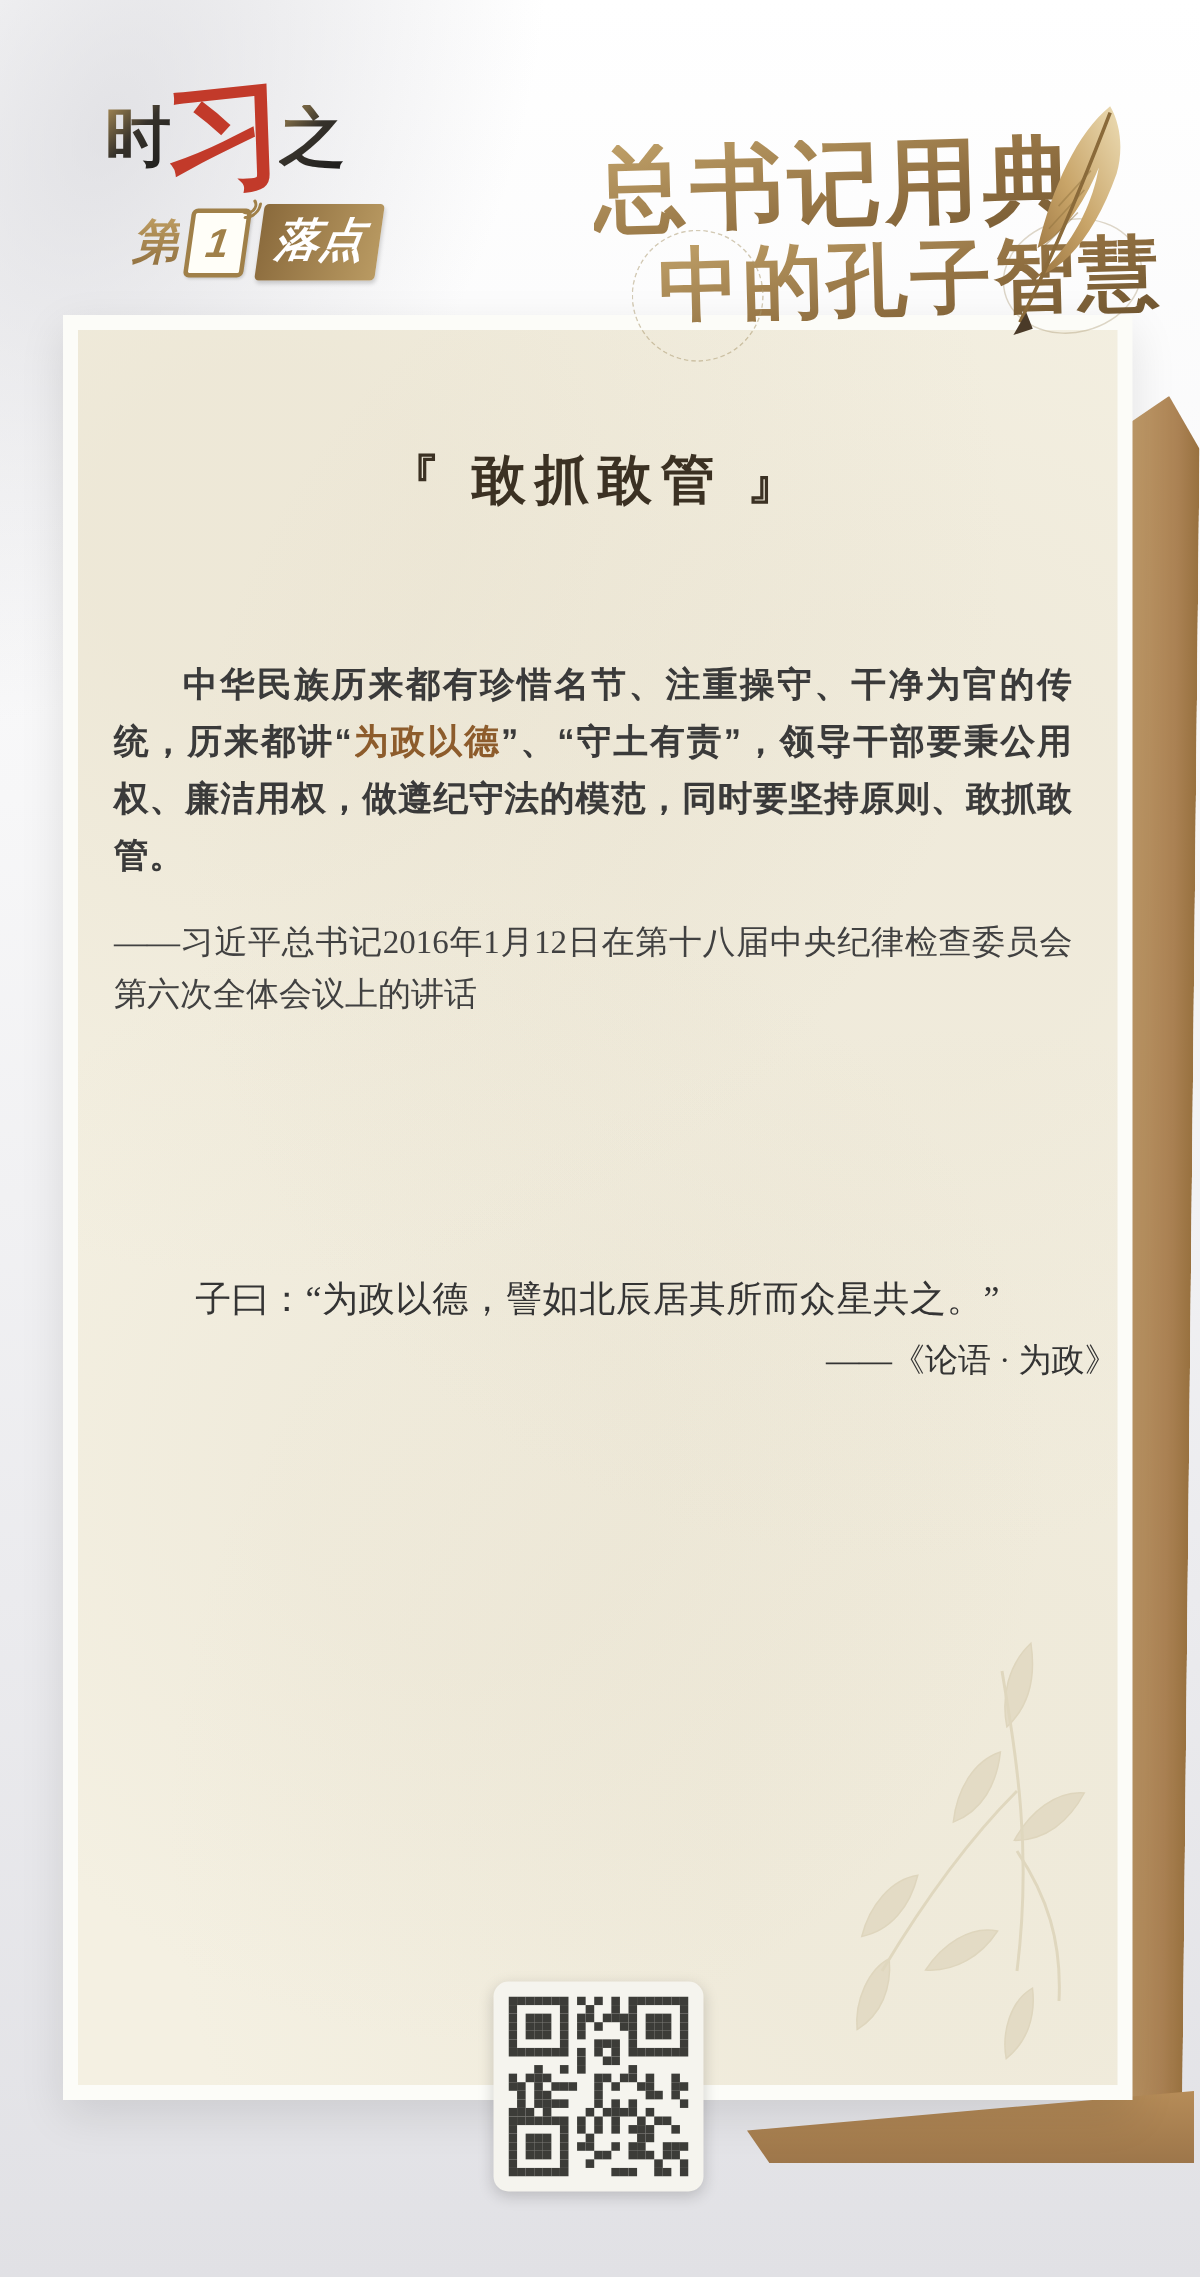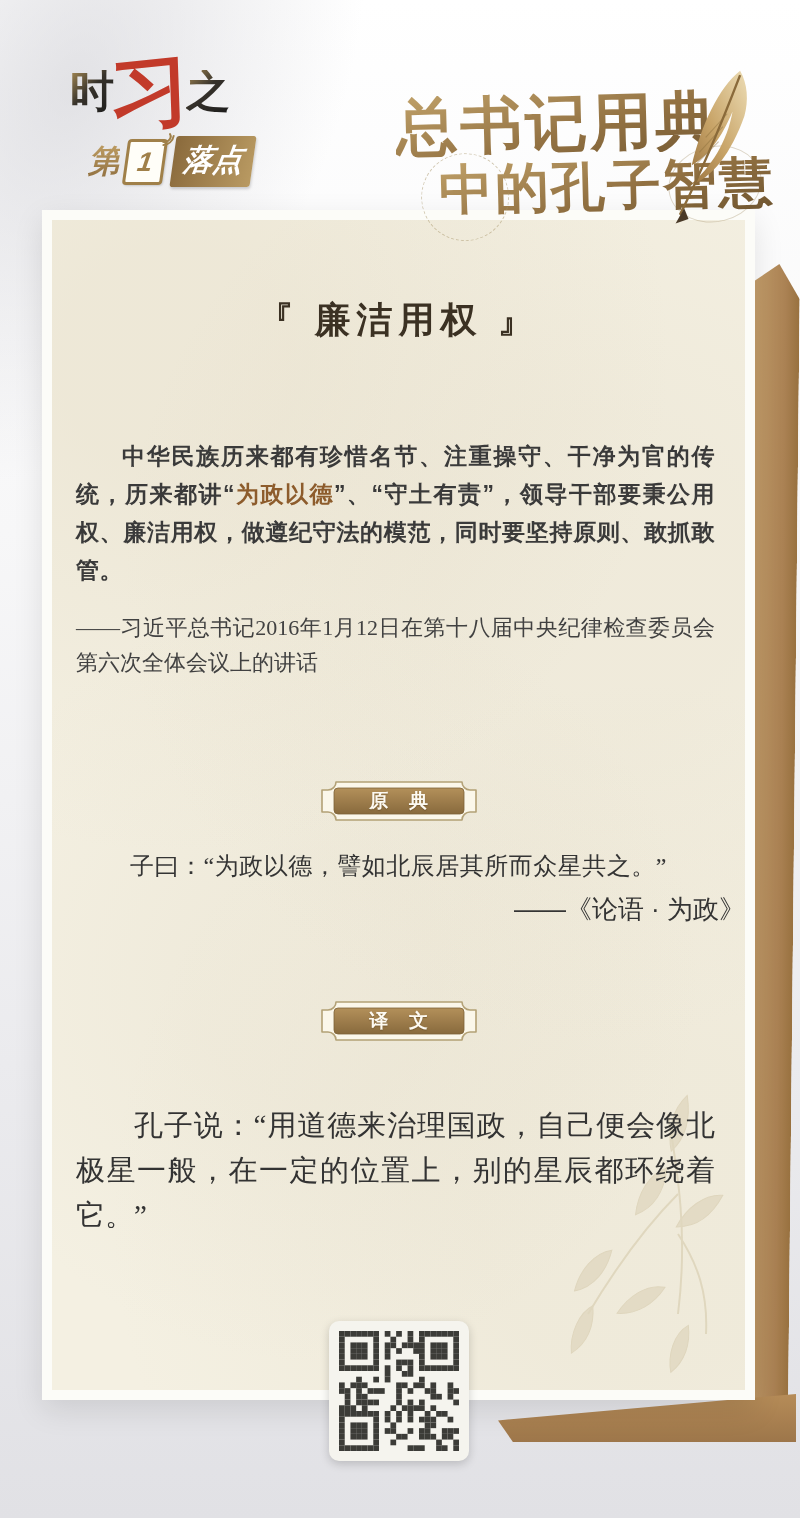--- a/index.html
+++ b/index.html
@@ -113,21 +113,21 @@
     position:absolute;left:0;right:0;top:8px;text-align:center;
     font-family:"Liberation Serif",serif;font-weight:bold;font-size:19px;color:#fdfaf2;
     letter-spacing:8px;text-indent:8px;text-shadow:0 1px 1px rgba(90,65,30,.5);
   }
   .quote-line{
     position:absolute;left:20px;right:20px;top:640px;text-align:center;
     font-family:"Liberation Serif",serif;font-size:24px;color:#343434;letter-spacing:.5px;
   }
   .quote-source{
     position:absolute;left:20px;right:10px;top:682px;text-align:right;
-    font-family:Liberation Sans, sans-serif;font-size:26px;color:#343434;
+    font-family:Liberation Serif, serif;font-size:22px;color:#343434;
   }
   .translation{
     position:absolute;left:34px;right:40px;top:864px;
     font-family:"Liberation Serif",serif;font-size:29px;line-height:45px;color:#333333;
     text-align:justify;text-indent:2em;
   }
   .qr-panel{
     position:absolute;left:50%;top:1111px;margin-left:-70px;width:120px;height:120px;
     background:#f5f4ee;border-radius:10px;padding:10px;z-index:3;
     box-shadow:0 3px 10px rgba(0,0,0,.18);
@@ -194,52 +194,31 @@
       <path d="M48,230 C62,244 68,262 62,280 C48,266 42,244 48,230 Z" transform="rotate(40 54 254)"></path>
       <path d="M150,250 C160,266 162,284 154,300 C144,286 140,264 150,250 Z" transform="rotate(25 152 274)"></path>
     </g>
     <g stroke="#d8cdb0" stroke-width="2" fill="none">
       <path d="M140,40 C150,100 160,160 150,240"></path>
       <path d="M150,120 C120,150 90,190 60,240"></path>
       <path d="M150,160 C170,190 180,220 178,260"></path>
     </g>
   </svg>
 
-  <div class="card-title">『 廉洁用权 』</div>
+  <div class="card-title">『 敢抓敢管 』</div>
 
   <p class="para"><span>中华民族历来都有珍惜名节、注重操守、干净为官的传统，历来都讲“</span><span class="hl">为政以德</span><span>”、“守土有责”，领导干部要秉公用权、廉洁用权，做遵纪守法的模范，同时要坚持原则、敢抓敢管。</span></p>
 
   <p class="attribution">——习近平总书记2016年1月12日在第十八届中央纪律检查委员会第六次全体会议上的讲话</p>
 
-  <div class="plaque plaque-1">
-    <svg width="158" height="42" viewBox="0 0 158 42">
-      <defs>
-        <linearGradient id="goldp" x1="0" y1="0" x2="0" y2="1">
-          <stop offset="0" stop-color="#b3905a"></stop>
-          <stop offset="1" stop-color="#886a3d"></stop>
-        </linearGradient>
-      </defs>
-      <path d="M16,2 H142 a8,8 0 0 0 8,8 h6 v22 h-6 a8,8 0 0 0 -8,8 H16 a8,8 0 0 0 -8,-8 H2 V10 h6 a8,8 0 0 0 8,-8 Z" fill="#fbf7ea" stroke="#b3a176" stroke-width="1.6" stroke-linejoin="round"></path>
-      <rect x="14" y="8" width="130" height="26" rx="4" fill="url(#goldp)" stroke="#7e6237" stroke-width=".8"></rect>
-    </svg>
-    <span class="plaque-label">原 典</span>
-  </div>
 
   <div class="quote-line">子曰：“为政以德，譬如北辰居其所而众星共之。”</div>
   <div class="quote-source">——《论语 · 为政》</div>
 
-  <div class="plaque plaque-2">
-    <svg width="158" height="42" viewBox="0 0 158 42">
-      <path d="M16,2 H142 a8,8 0 0 0 8,8 h6 v22 h-6 a8,8 0 0 0 -8,8 H16 a8,8 0 0 0 -8,-8 H2 V10 h6 a8,8 0 0 0 8,-8 Z" fill="#fbf7ea" stroke="#b3a176" stroke-width="1.6" stroke-linejoin="round"></path>
-      <rect x="14" y="8" width="130" height="26" rx="4" fill="url(#goldp)" stroke="#7e6237" stroke-width=".8"></rect>
-    </svg>
-    <span class="plaque-label">译 文</span>
-  </div>
-
-  <p class="translation">孔子说：“用道德来治理国政，自己便会像北极星一般，在一定的位置上，别的星辰都环绕着它。”</p>
+
 
   <div class="qr-panel">
     <div style="width:120px;height:120px;">
         <svg viewBox="0 0 126 126" width="120" height="120" fill="#3c3c38">
           <rect x="0" y="0" width="6" height="6"></rect>
           <rect x="6" y="0" width="6" height="6"></rect>
           <rect x="12" y="0" width="6" height="6"></rect>
           <rect x="18" y="0" width="6" height="6"></rect>
           <rect x="24" y="0" width="6" height="6"></rect>
           <rect x="30" y="0" width="6" height="6"></rect>

